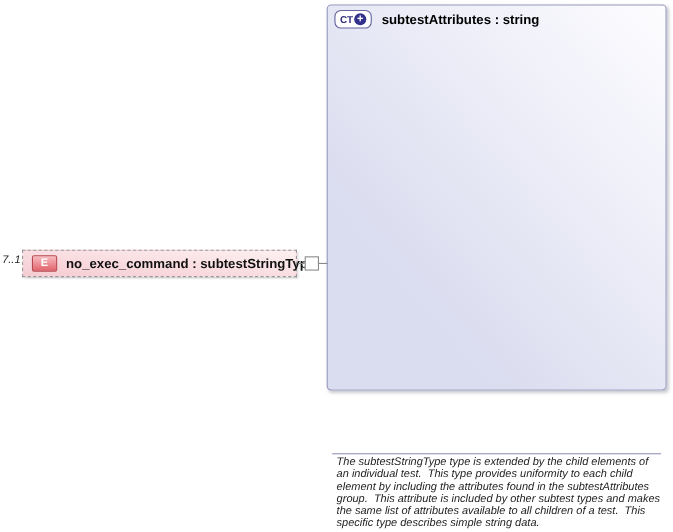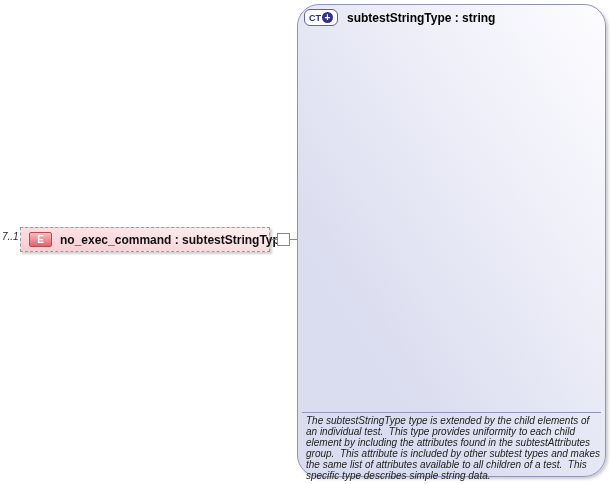--- a/index.html
+++ b/index.html
@@ -25,22 +25,22 @@
   .elem-label{font-weight:bold;font-size:12px;color:#111;white-space:nowrap;}
 
   .hline{height:1px;background:#8a8a8a;}
   .handle{
     left:277px;top:233px;width:11px;height:11px;
     background:#fff;border:1px solid #8a8a8a;
   }
 
   
   .ct-box{
-    left:297px;top:4px;width:309px;height:473px;box-sizing:border-box;
-    border:1px solid #9295ba;border-radius:22px;
+    left:297px;top:4px;width:309px;height:351px;box-sizing:border-box;
+    border:1px solid #9295ba;border-radius:4px;
     background:linear-gradient(to bottom left,#fdfdff 0%,#dadcef 75%);
     box-shadow:2px 2px 3px rgba(150,150,165,.5);
   }
   .ct-header{left:6px;top:4px;display:flex;align-items:center;gap:9px;}
   .ct-icon{
     width:32px;height:15px;background:#fff;
     border:1px solid #62629e;border-radius:6px;
     display:flex;align-items:center;justify-content:center;gap:1px;
   }
   .ct-icon .ct-txt{font-size:9px;font-weight:bold;color:#2e2e7a;letter-spacing:0;}
@@ -72,18 +72,18 @@
 <div class="abs hline" style="left:271px;top:239px;width:27px;"></div>
 <div class="abs handle"></div>
 
 <div class="abs ct-box">
 
   <div class="abs ct-header">
     <span class="ct-icon">
       <span class="ct-txt">CT</span>
       <span class="plus">+</span>
     </span>
-    <span class="ct-title">subtestStringType : string</span>
+    <span class="ct-title">subtestAttributes : string</span>
   </div>
 
   <div class="abs annot-sep"></div>
   <div class="abs annot-text">The subtestStringType type is extended by the child elements of an individual test.  This type provides uniformity to each child element by including the attributes found in the subtestAttributes group.  This attribute is included by other subtest types and makes the same list of attributes available to all children of a test.  This specific type describes simple string data.</div>
 </div>
 
 </body></html>

